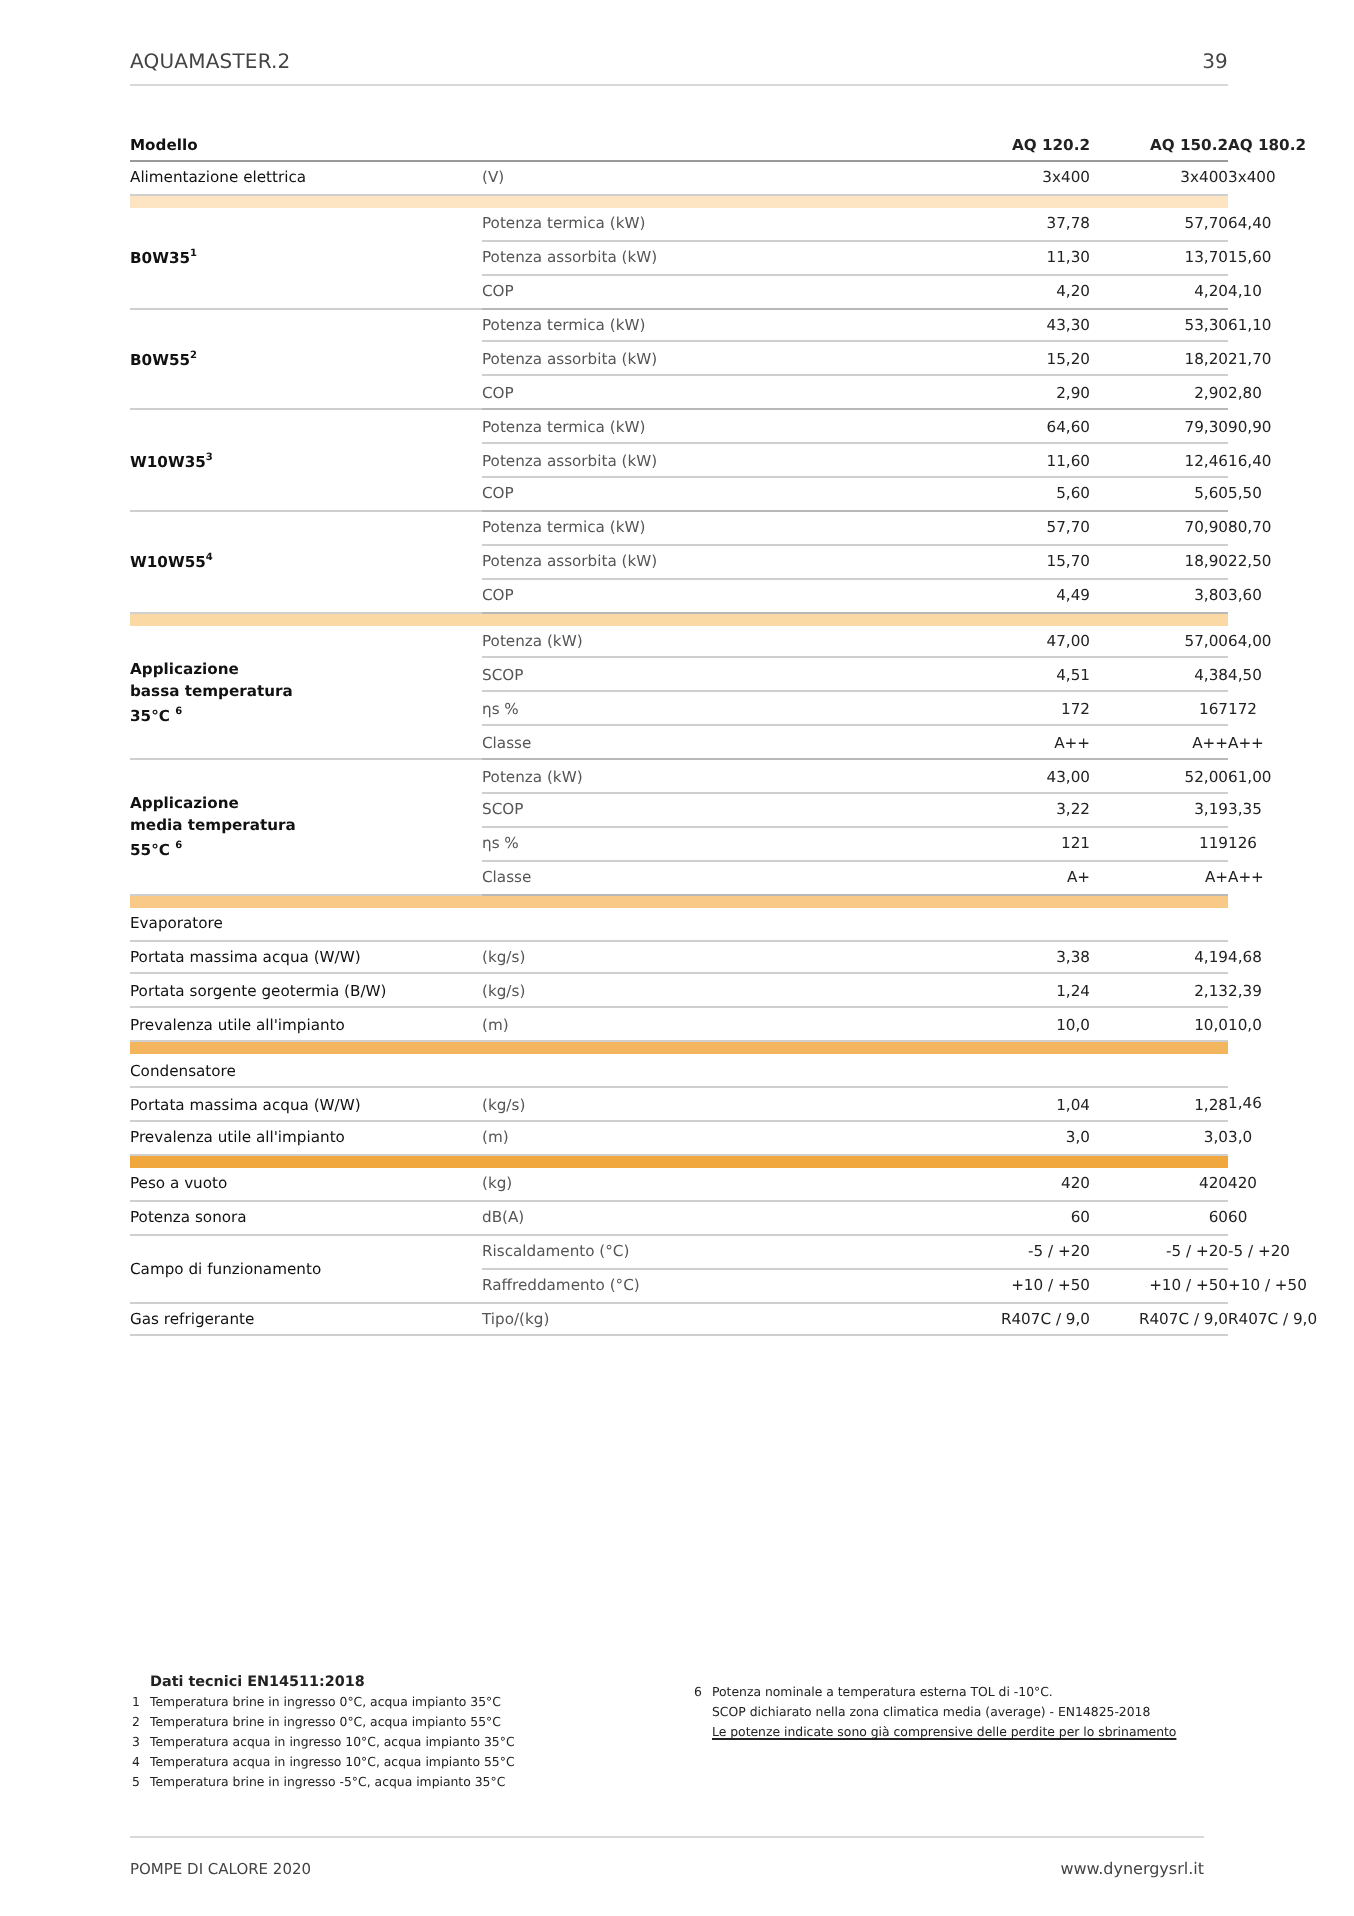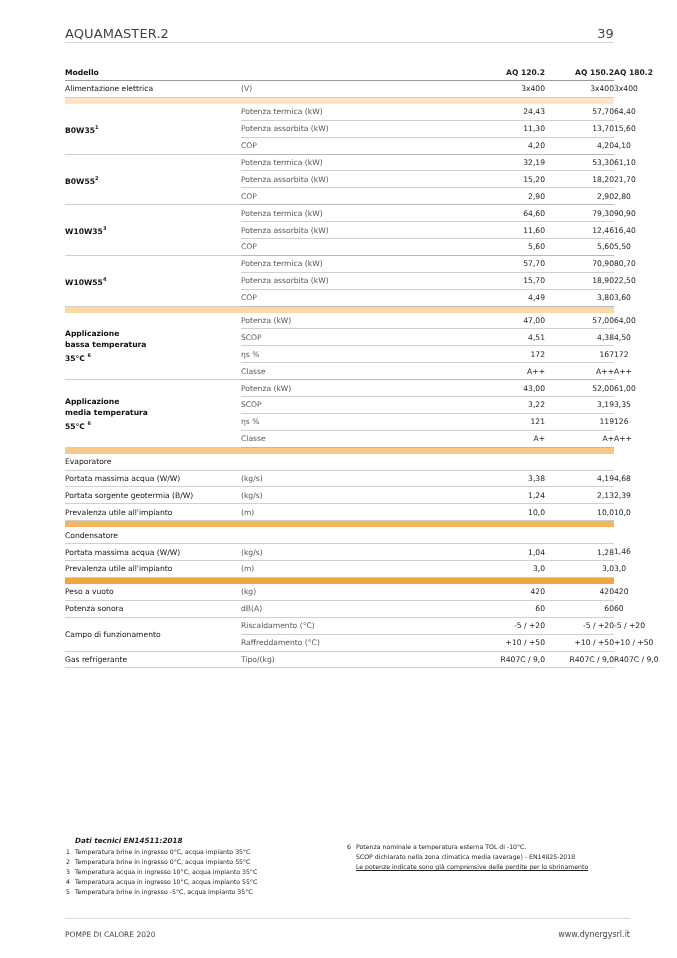--- a/index.html
+++ b/index.html
@@ -1,17 +1,17 @@
 <!DOCTYPE html>
 <html><head>
 <meta charset="utf-8">
 <style>
   html, body { margin: 0; padding: 0; background: #ffffff; }
   body { width: 677px; height: 958px; position: relative; font-family: "DejaVu Sans", sans-serif; color: #1a1a1a; overflow: hidden; }
-  .header { position: absolute; left: 65px; right: 63px; top: 24px; height: 14px; border-bottom: 1px solid #d9d9d9; padding-bottom: 4px; font-size: 13px; color: #444; letter-spacing: 0.1px; }
+  .header { position: absolute; left: 65px; right: 63px; top: 24px; height: 14px; border-bottom: 1px solid #d9d9d9; padding-bottom: 4px; font-size: 10px; color: #444; letter-spacing: 0.1px; }
   .header .left { position: absolute; left: 0; top: 2px; }
   .header .right { position: absolute; right: 0; top: 2px; margin-left: 16px; }
 
   table.spec { position: absolute; left: 65px; top: 65px; width: 549px; border-collapse: collapse; table-layout: fixed; }
   table.spec td { padding: 0; height: 15.9px; font-size: 7.6px; vertical-align: middle; border-bottom: 1px solid #cfcfcf; white-space: nowrap; }
   table.spec col.c1 { width: 176px; }
   table.spec col.c2 { width: 130px; }
   table.spec col.c3 { width: 64px; }
   table.spec col.c4 { width: 110px; }
   table.spec col.c5 { width: 69px; }
@@ -24,28 +24,28 @@
   tr.band.b1 td { background: #fde4c2; border-top: 1px solid #e6c89a; }
   tr.band.b2 td { background: #fbd9a4; border-top: 1px solid #e8c28a; }
   tr.band.b3 td { background: #f9c987; }
   tr.band.b4 td { background: #f3b65f; }
   tr.band.b5 td { background: #efa73e; }
   td.group { font-weight: bold; font-size: 7.8px; color: #111; line-height: 11px; white-space: normal; }
   td.group sup { font-size: 5px; }
   tr.grp-end td { border-bottom: 1px solid #b8b8b8; }
 
   .notes-left { position: absolute; left: 66px; top: 836px; font-size: 6.2px; color: #222; line-height: 10px; }
-  .notes-left .title { font-weight: bold; font-style: italic; font-size: 7.2px; margin-left: 9px; margin-bottom: 1px; }
+  .notes-left .title { font-weight: bold; font-size: 7.2px; margin-left: 9px; margin-bottom: 1px; }
   .notes-left .n { display: inline-block; width: 9px; }
   .notes-right { position: absolute; left: 347px; top: 842px; font-size: 6.2px; color: #222; line-height: 10px; }
   .notes-right .n { display: inline-block; width: 9px; }
   .notes-right .ind { padding-left: 9px; }
   .notes-right .u { text-decoration: underline; }
 
-  .footer { position: absolute; left: 65px; right: 47px; top: 918px; border-top: 1px solid #d9d9d9; font-size: 7.5px; color: #444; }
+  .footer { position: absolute; left: 65px; right: 75px; top: 918px; border-top: 1px solid #d9d9d9; font-size: 7.5px; color: #444; }
   .footer .left { position: absolute; left: 0; top: 11px; }
   .footer .right { position: absolute; right: 0; top: 11px; font-size: 8px; }
 </style>
 </head>
 <body>
 
 <div class="header">
   <span class="left">AQUAMASTER.2</span>
   <span class="right">39</span>
 </div>
@@ -72,40 +72,40 @@
         <td class="num" colspan="2">3x400</td>
         <td class="num">3x400</td>
         <td class="num">3x400</td>
       </tr>
       <tr class="band b1">
         <td colspan="5"></td>
       </tr>
       <tr>
         <td class="group" rowspan="3"><span>B0W35</span><sup>1</sup></td>
         <td class="unit">Potenza termica (kW)</td>
-        <td class="num" colspan="2">24,43</td>
+        <td class="num" colspan="2">37,78</td>
         <td class="num">57,70</td>
         <td class="num">64,40</td>
       </tr>
       <tr>
         <td class="unit">Potenza assorbita (kW)</td>
         <td class="num" colspan="2">11,30</td>
         <td class="num">13,70</td>
         <td class="num">15,60</td>
       </tr>
       <tr class="grp-end">
         <td class="unit">COP</td>
         <td class="num" colspan="2">4,20</td>
         <td class="num">4,20</td>
         <td class="num">4,10</td>
       </tr>
       <tr>
         <td class="group" rowspan="3"><span>B0W55</span><sup>2</sup></td>
         <td class="unit">Potenza termica (kW)</td>
-        <td class="num" colspan="2">32,19</td>
+        <td class="num" colspan="2">43,30</td>
         <td class="num">53,30</td>
         <td class="num">61,10</td>
       </tr>
       <tr>
         <td class="unit">Potenza assorbita (kW)</td>
         <td class="num" colspan="2">15,20</td>
         <td class="num">18,20</td>
         <td class="num">21,70</td>
       </tr>
       <tr class="grp-end">

